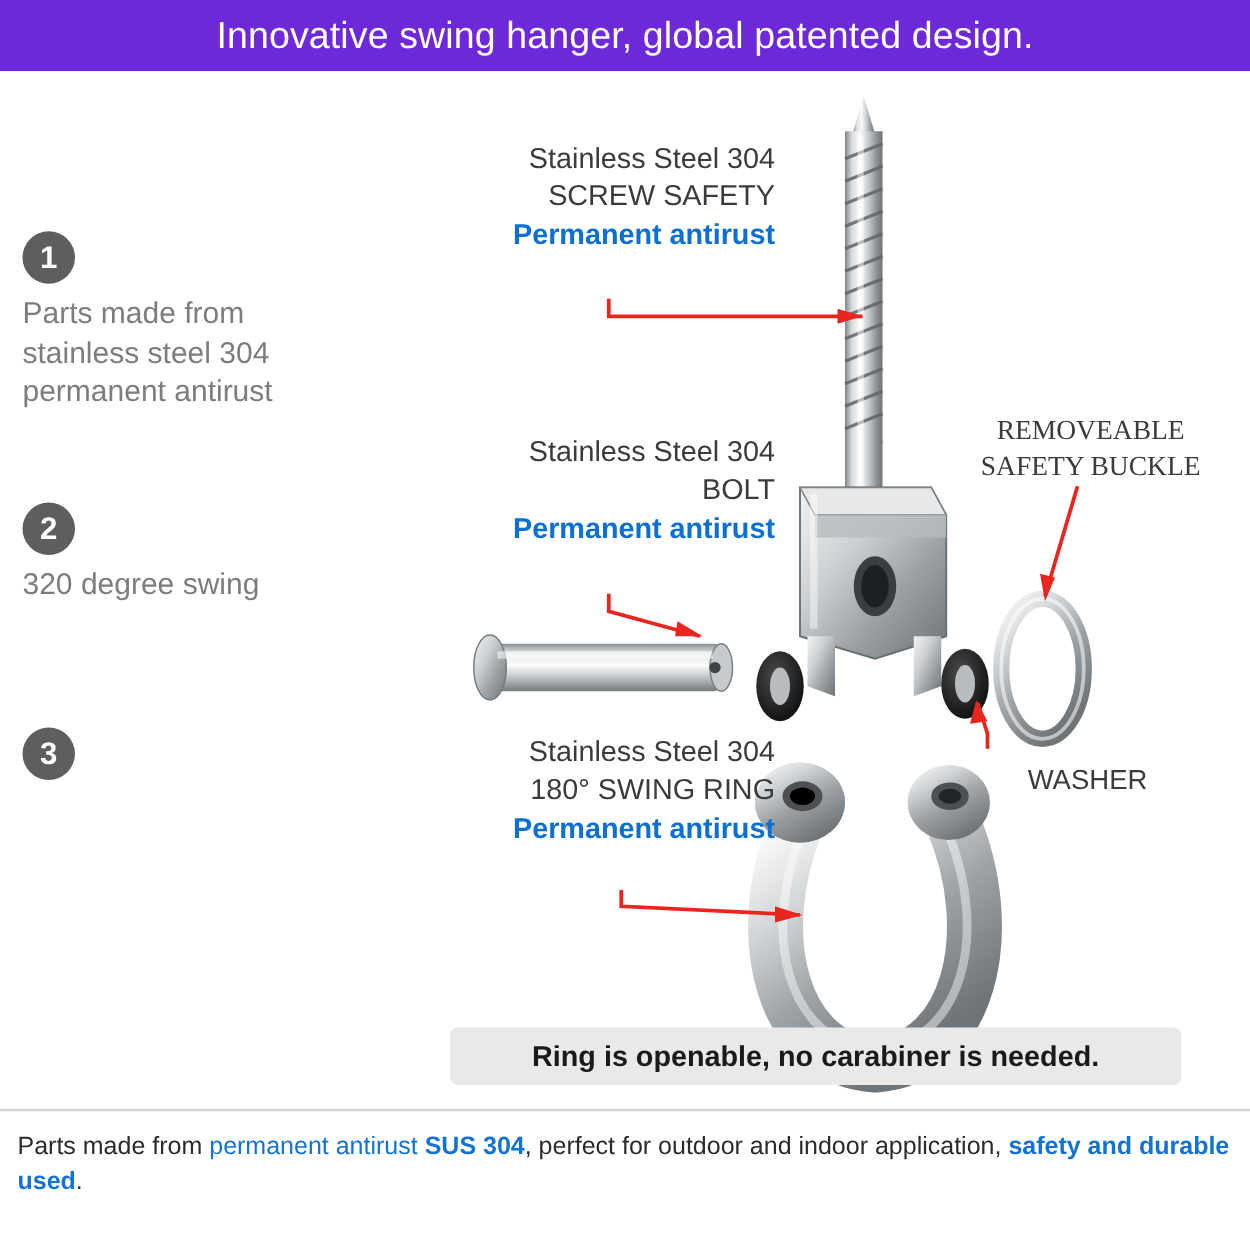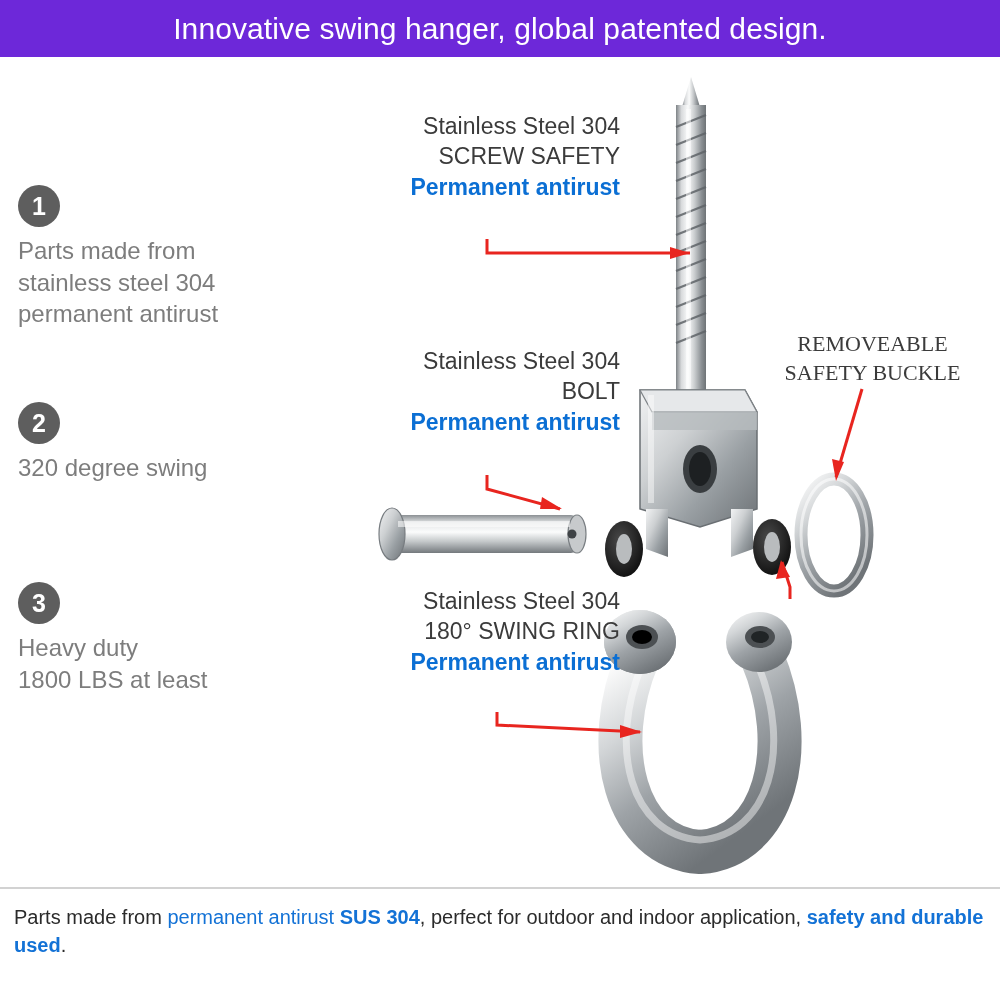--- a/index.html
+++ b/index.html
@@ -302,22 +302,20 @@
     <div class="feature-text">Parts made from
 stainless steel 304
 permanent antirust</div>
   </div>
   <div class="feature" id="feature-2">
     <div class="feature-badge">2</div>
     <div class="feature-text">320 degree swing</div>
   </div>
   <div class="feature" id="feature-3">
     <div class="feature-badge">3</div>
-    <div class="feature-text">Heavy duty
-1800 LBS at least</div>
   </div>
 
   <div class="callout" id="callout-screw">
     <div class="line-main">Stainless Steel 304</div>
     <div class="line-main">SCREW SAFETY</div>
     <div class="line-accent">Permanent antirust</div>
   </div>
 
   <div class="callout" id="callout-bolt">
     <div class="line-main">Stainless Steel 304</div>
@@ -329,18 +327,24 @@
     <div class="line-main">Stainless Steel 304</div>
     <div class="line-main">180° SWING  RING</div>
     <div class="line-accent">Permanent antirust</div>
   </div>
 
   <div class="callout" id="callout-buckle">
     <div class="line-main">REMOVEABLE</div>
     <div class="line-main">SAFETY BUCKLE</div>
   </div>
 
-
+  <div class="callout" id="callout-washer">
+    <div class="line-main">WASHER</div>
+  </div>
+
+  <div class="tagline-pill">
+    <span class="txt">Ring is openable, no carabiner is needed.</span>
+  </div>
 </div>
 
 <div class="footer">
   <p><span>Parts made from </span><span class="hl">permanent antirust </span><span class="hl-b">SUS 304</span><span>, perfect for outdoor and indoor application, </span><span class="hl-b">safety and durable used</span><span>.</span></p>
 </div>
 
 </body></html>

